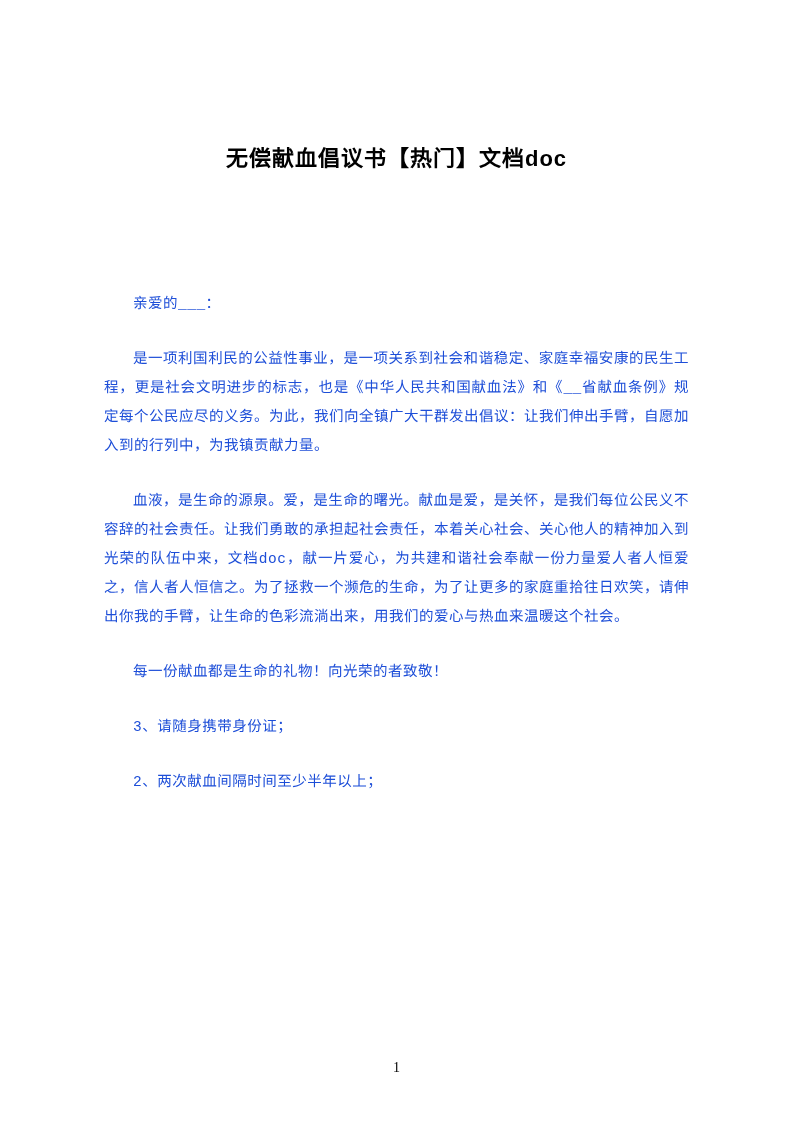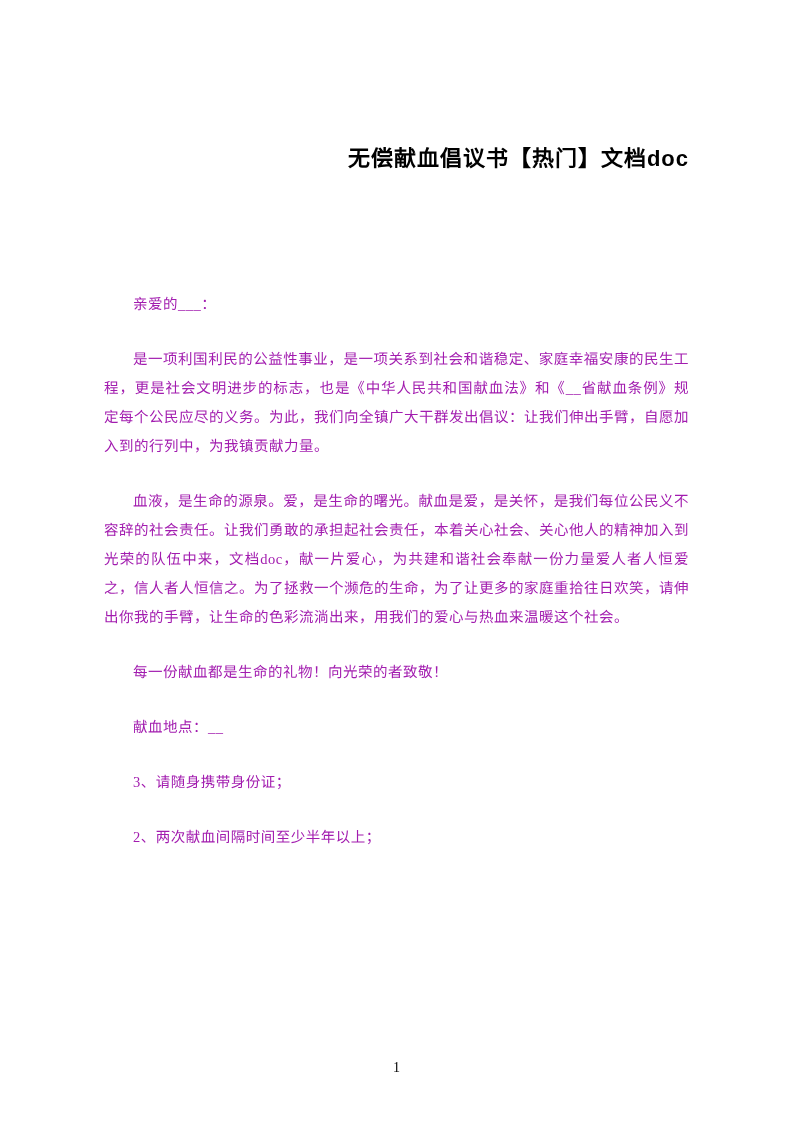--- a/index.html
+++ b/index.html
@@ -14,35 +14,36 @@
     margin: 0 auto;
     background: #ffffff;
     box-sizing: border-box;
     padding: 140px 104px 0 104px;
     font-family: "Liberation Serif", "DejaVu Serif", serif;
     color: #000000;
     overflow: hidden;
   }
   .doc-title {
     margin: 0 0 118px 0;
-    text-align: right;
+    text-align: center;
     font-size: 22px;
     font-weight: bold;
     letter-spacing: 1px;
     font-family: "Liberation Sans", "DejaVu Sans", sans-serif;
     color: #000000;
   }
   .doc-body p {
     margin: 0 0 26px 0;
     font-size: 14.5px;
     line-height: 29px;
     text-indent: 2em;
     text-align: justify;
     letter-spacing: 0.5px;
-    color: #a21caf;
+    color: #1d4ed8;
+    font-family: Liberation Mono, monospace;
   }
   .page-footer {
     position: absolute;
     left: 0;
     right: 0;
     bottom: 46px;
     text-align: center;
     font-size: 14px;
     color: #000000;
   }
@@ -52,20 +53,19 @@
 
 <div class="page">
 
   <h1 class="doc-title">无偿献血倡议书【热门】文档doc</h1>
 
   <div class="doc-body">
     <p>亲爱的___：</p>
     <p>是一项利国利民的公益性事业，是一项关系到社会和谐稳定、家庭幸福安康的民生工程，更是社会文明进步的标志，也是《中华人民共和国献血法》和《__省献血条例》规定每个公民应尽的义务。为此，我们向全镇广大干群发出倡议：让我们伸出手臂，自愿加入到的行列中，为我镇贡献力量。</p>
     <p>血液，是生命的源泉。爱，是生命的曙光。献血是爱，是关怀，是我们每位公民义不容辞的社会责任。让我们勇敢的承担起社会责任，本着关心社会、关心他人的精神加入到光荣的队伍中来，文档doc，献一片爱心，为共建和谐社会奉献一份力量爱人者人恒爱之，信人者人恒信之。为了拯救一个濒危的生命，为了让更多的家庭重拾往日欢笑，请伸出你我的手臂，让生命的色彩流淌出来，用我们的爱心与热血来温暖这个社会。</p>
     <p>每一份献血都是生命的礼物！向光荣的者致敬！</p>
-    <p>献血地点：__</p>
     <p>3、请随身携带身份证；</p>
     <p>2、两次献血间隔时间至少半年以上；</p>
   </div>
 
   <div class="page-footer">1</div>
 
 </div>
 
 </body></html>

